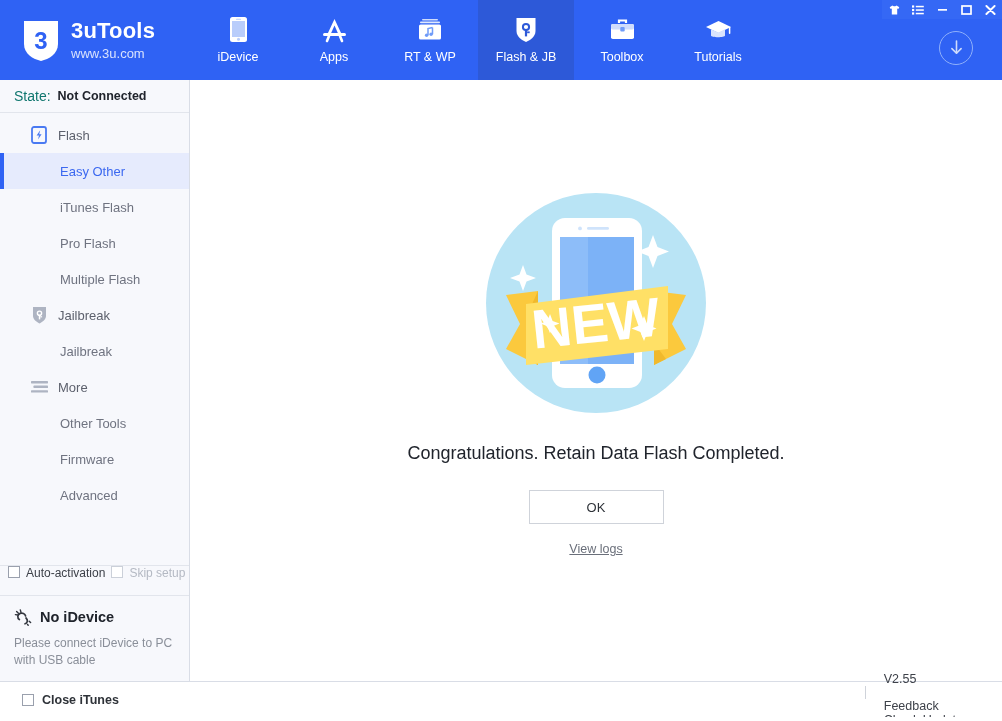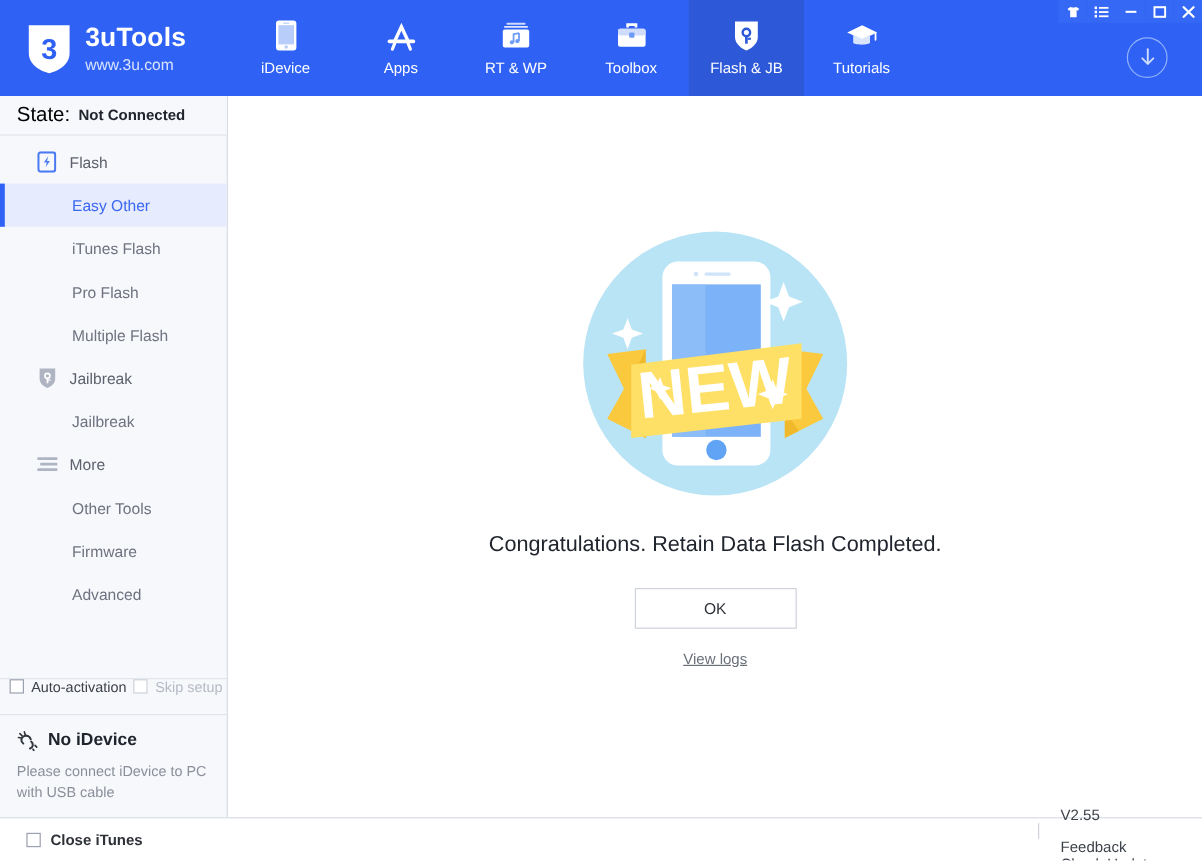--- a/index.html
+++ b/index.html
@@ -104,21 +104,21 @@
     flex: 0 0 190px;
   }
   .state-row {
     height: 33px;
     display: flex; align-items: center;
     padding-left: 14px;
     gap: 7px;
     border-bottom: 1px solid #e2e5ec;
     background: #f7f8fc;
   }
-  .state-label { font-size: 17px; color: #000000; }
+  .state-label { font-size: 14px; color: #0f766e; }
   .state-value { font-size: 12.5px; color: #20242c; font-weight: bold; }
 
   .navlist { flex: 1; padding-top: 4px; overflow: hidden; }
   .navitem {
     height: 36px;
     display: flex; align-items: center;
     cursor: pointer;
     position: relative;
     padding-left: 30px;
     gap: 10px;
@@ -275,42 +275,42 @@
             <rect x="3" y="4.6" width="20" height="1.6" rx="0.8" fill="#e0e9fd"></rect>
             <rect x="2" y="7.5" width="22" height="15" rx="1.6" fill="#ffffff"></rect>
             <path d="M15.5 10.5 L15.5 17.2 M15.5 10.5 L11 11.6 L11 18.2" stroke="#6f9bf8" stroke-width="1.5" fill="none"></path>
             <circle cx="9.6" cy="18.3" r="1.7" fill="#6f9bf8"></circle>
             <circle cx="14.1" cy="17.3" r="1.7" fill="#6f9bf8"></circle>
           </svg>
         </div>
         <div class="tab-label">RT &amp; WP</div>
       </div>
 
+      <div class="navtab active">
+        <div class="tab-icon">
+          <svg width="22" height="27" viewBox="0 0 22 27">
+            <path d="M1.5 2 H20.5 V15 C20.5 21 14.5 24.5 11 26 C7.5 24.5 1.5 21 1.5 15 Z" fill="#ffffff"></path>
+            <circle cx="11" cy="11" r="3.1" fill="none" stroke="#2d59d8" stroke-width="2"></circle>
+            <rect x="9.9" y="13.4" width="2.2" height="7" fill="#2d59d8"></rect>
+            <rect x="12.1" y="15.4" width="2.6" height="1.8" fill="#2d59d8"></rect>
+          </svg>
+        </div>
+        <div class="tab-label">Flash &amp; JB</div>
+      </div>
+
       <div class="navtab">
         <div class="tab-icon">
           <svg width="27" height="24" viewBox="0 0 27 24">
             <path d="M10 5 V2.5 H17 V5" fill="none" stroke="#ffffff" stroke-width="2.2"></path>
             <rect x="2" y="6" width="23" height="15" rx="1.8" fill="#ffffff"></rect>
             <rect x="2" y="6" width="23" height="5.5" rx="1.8" fill="#cfdcfc"></rect>
             <rect x="11.3" y="9" width="4.4" height="4.4" rx="1" fill="#6f9bf8"></rect>
           </svg>
         </div>
         <div class="tab-label">Toolbox</div>
-      </div>
-
-      <div class="navtab active">
-        <div class="tab-icon">
-          <svg width="22" height="27" viewBox="0 0 22 27">
-            <path d="M1.5 2 H20.5 V15 C20.5 21 14.5 24.5 11 26 C7.5 24.5 1.5 21 1.5 15 Z" fill="#ffffff"></path>
-            <circle cx="11" cy="11" r="3.1" fill="none" stroke="#2d59d8" stroke-width="2"></circle>
-            <rect x="9.9" y="13.4" width="2.2" height="7" fill="#2d59d8"></rect>
-            <rect x="12.1" y="15.4" width="2.6" height="1.8" fill="#2d59d8"></rect>
-          </svg>
-        </div>
-        <div class="tab-label">Flash &amp; JB</div>
       </div>
 
       <div class="navtab">
         <div class="tab-icon">
           <svg width="27" height="24" viewBox="0 0 27 24">
             <path d="M13.5 3 L26 9 L13.5 15 L1 9 Z" fill="#ffffff"></path>
             <path d="M6 11.2 V17.5 C6 19.8 20 19.8 20 17.5 V11.2 L13.5 14.5 Z" fill="#d9e4fd"></path>
             <path d="M24.6 9.6 V15.2" stroke="#ffffff" stroke-width="1.5" stroke-linecap="round"></path>
           </svg>
         </div>

